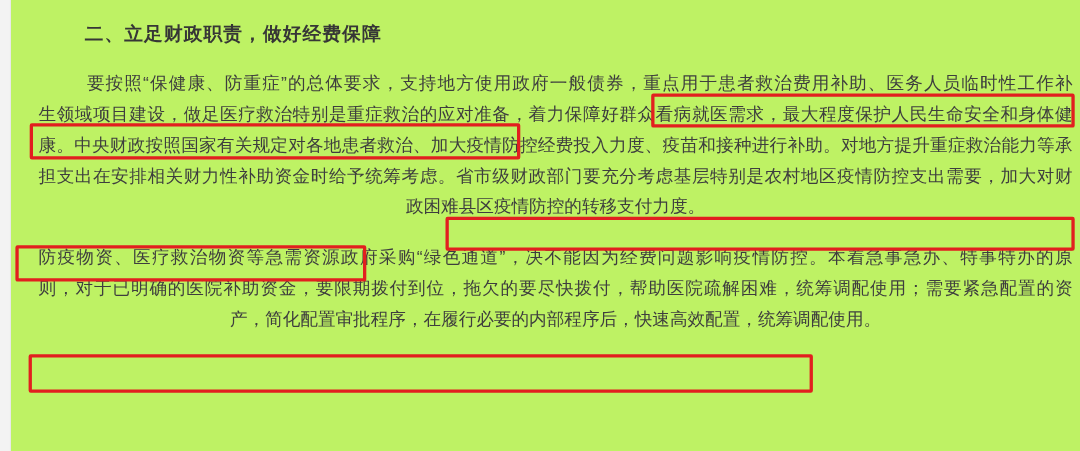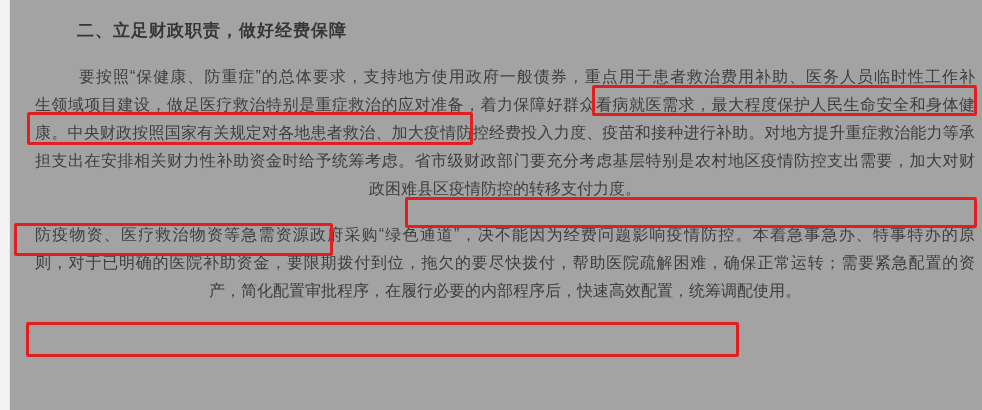--- a/index.html
+++ b/index.html
@@ -2,21 +2,21 @@
 <html><head>
 <meta charset="utf-8">
 <style>
   html, body { margin: 0; padding: 0; }
   body { font-family: "Liberation Sans", sans-serif; }
 
   .page {
     position: relative;
     width: 982px;
     height: 410px;
-    background: #a3a3a3;
+    background: #bef264;
     overflow: hidden;
   }
 
   .gutter {
     position: absolute;
     left: 0; top: 0;
     width: 9px; height: 100%;
     background: #f3f3f3;
     border-right: 1px solid #e9e9e9;
   }
@@ -78,21 +78,21 @@
     <div id="paragraphs">
         <div class="para">
           <div class="line just ind">要按照“保健康、防重症”的总体要求，支持地方使用政府一般债券，重点用于患者救治费用补助、医务人员临时性工作补</div>
           <div class="line just">生领域项目建设，做足医疗救治特别是重症救治的应对准备，着力保障好群众看病就医需求，最大程度保护人民生命安全和身体健</div>
           <div class="line just">康。中央财政按照国家有关规定对各地患者救治、加大疫情防控经费投入力度、疫苗和接种进行补助。对地方提升重症救治能力等承</div>
           <div class="line just">担支出在安排相关财力性补助资金时给予统筹考虑。省市级财政部门要充分考虑基层特别是农村地区疫情防控支出需要，加大对财</div>
           <div class="line">政困难县区疫情防控的转移支付力度。</div>
         </div>
         <div class="para">
           <div class="line just">防疫物资、医疗救治物资等急需资源政府采购“绿色通道”，决不能因为经费问题影响疫情防控。本着急事急办、特事特办的原</div>
-          <div class="line just">则，对于已明确的医院补助资金，要限期拨付到位，拖欠的要尽快拨付，帮助医院疏解困难，确保正常运转；需要紧急配置的资</div>
+          <div class="line just">则，对于已明确的医院补助资金，要限期拨付到位，拖欠的要尽快拨付，帮助医院疏解困难，统筹调配使用；需要紧急配置的资</div>
           <div class="line">产，简化配置审批程序，在履行必要的内部程序后，快速高效配置，统筹调配使用。</div>
         </div>
       </div>
   </div>
 
   <div class="overlay" id="overlay">
       <div class="hl" style="left: 592px; top: 85px; width: 385px; height: 31px; border-color: rgb(226, 31, 31);"></div>
       <div class="hl" style="left: 27px; top: 112px; width: 446px; height: 33px; border-color: rgb(226, 31, 31);"></div>
       <div class="hl" style="left: 405px; top: 197px; width: 572px; height: 31px; border-color: rgb(226, 31, 31);"></div>
       <div class="hl" style="left: 14px; top: 223px; width: 319px; height: 33px; border-color: rgb(226, 31, 31);"></div>

